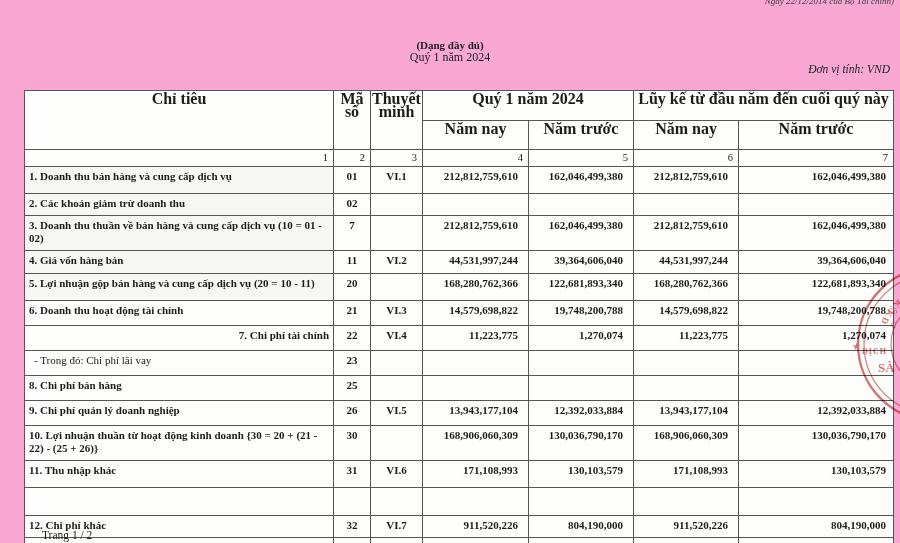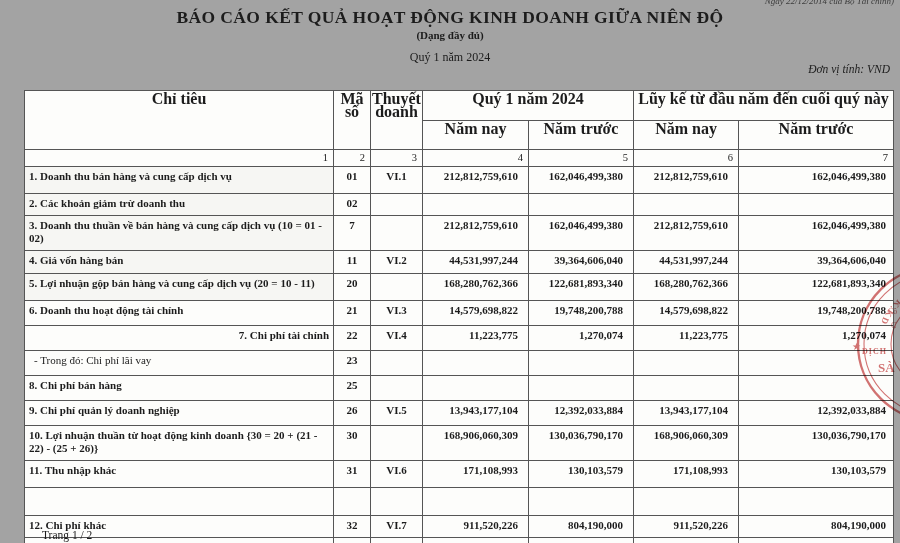--- a/index.html
+++ b/index.html
@@ -1,23 +1,23 @@
 <!DOCTYPE html>
 <html><head>
 <meta charset="utf-8">
 <style>
   html,body{margin:0;padding:0;width:900px;height:543px;overflow:hidden;
     background:#fbfbf9;font-family:"Liberation Serif","DejaVu Serif",serif;color:#1c1c1c;}
-  .page{position:relative;width:900px;height:543px;background:#a3a3a3;}
+  .page{position:relative;width:900px;height:543px;background:#f9a8d4;}
 
   
   .frag{position:absolute;top:-4px;right:6px;font-size:9px;font-style:italic;color:#3c3c3c;white-space:nowrap;}
   .title{position:absolute;top:7px;left:0;width:900px;text-align:center;font-weight:bold;
     font-size:17.5px;letter-spacing:.4px;}
-  .subtitle{position:absolute;top:29px;left:0;width:900px;text-align:center;font-weight:bold;font-size:11px;}
+  .subtitle{position:absolute;top:39px;left:0;width:900px;text-align:center;font-weight:bold;font-size:11px;}
   .period{position:absolute;top:50px;left:0;width:900px;text-align:center;font-size:12px;}
   .unit{position:absolute;top:63px;right:10px;font-size:11.5px;font-style:italic;}
 
   
   table.rpt{position:absolute;left:24px;top:90px;width:869px;border-collapse:collapse;table-layout:fixed;
     font-size:11px;border:1.6px solid #3e3e3e;border-bottom:3px solid #262626;}
   table.rpt td,table.rpt th{border:1px solid #555;vertical-align:top;line-height:13px;
     overflow:hidden;background:#fdfdfb;}
   thead th{vertical-align:middle;text-align:center;font-weight:bold;font-size:16px;background:#f3f3f0;}
   thead tr.numrow td{height:15px;text-align:right;font-weight:normal;font-size:10.5px;padding:0 5px 1px 0;
@@ -35,40 +35,39 @@
   
   .stamp{position:absolute;left:842px;top:262px;width:58px;height:162px;z-index:6;
     pointer-events:none;opacity:.8;mix-blend-mode:multiply;}
 </style>
 </head>
 <body>
 
 <div class="page">
 
   <div class="frag">Ngày 22/12/2014 của Bộ Tài chính)</div>
-  <div class="title">BÁO CÁO KẾT QUẢ HOẠT ĐỘNG KINH DOANH GIỮA NIÊN ĐỘ</div>
   <div class="subtitle">(Dạng đầy đủ)</div>
   <div class="period">Quý 1 năm 2024</div>
   <div class="unit">Đơn vị tính: VND</div>
 
   <table class="rpt">
     <colgroup>
       <col style="width:309px">
         <col style="width:37px">
         <col style="width:52px">
       <col style="width:106px">
         <col style="width:105px">
         <col style="width:105px">
         <col style="width:155px">
     </colgroup>
     <thead>
       <tr>
         <th rowspan="2" style="height:53px">Chỉ tiêu</th>
         <th rowspan="2">Mã số</th>
-        <th rowspan="2">Thuyết doanh</th>
+        <th rowspan="2">Thuyết minh</th>
         <th colspan="2" style="height:27px">Quý 1 năm 2024</th>
         <th colspan="2">Lũy kế từ đầu năm đến cuối quý này</th>
       </tr>
       <tr>
         <th style="height:26px">Năm nay</th>
         <th>Năm trước</th>
         <th>Năm nay</th>
         <th>Năm trước</th>
       </tr>
       <tr class="numrow">

